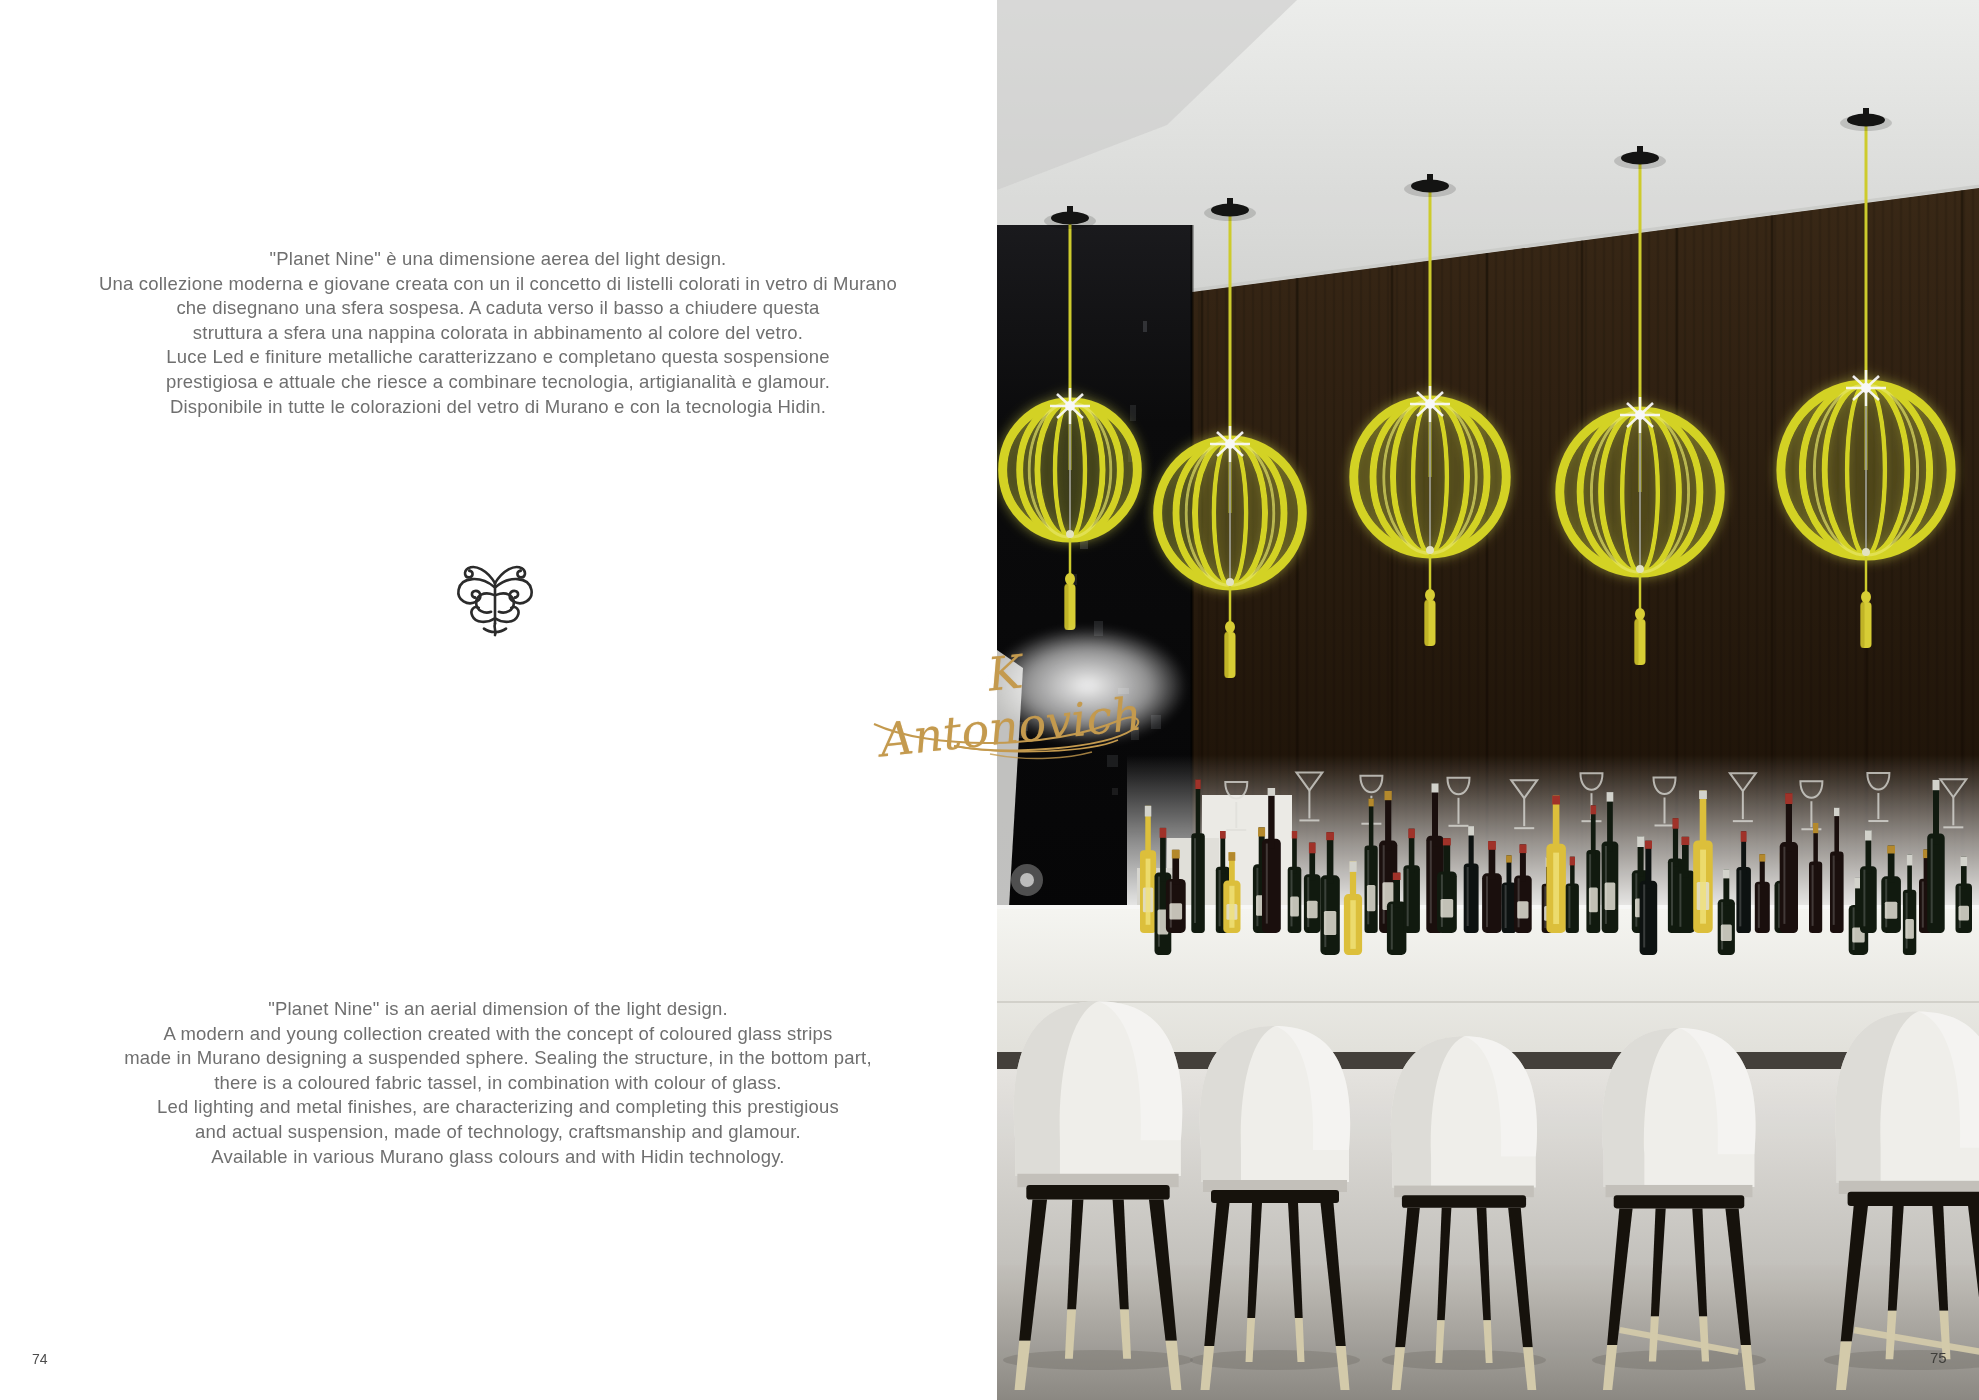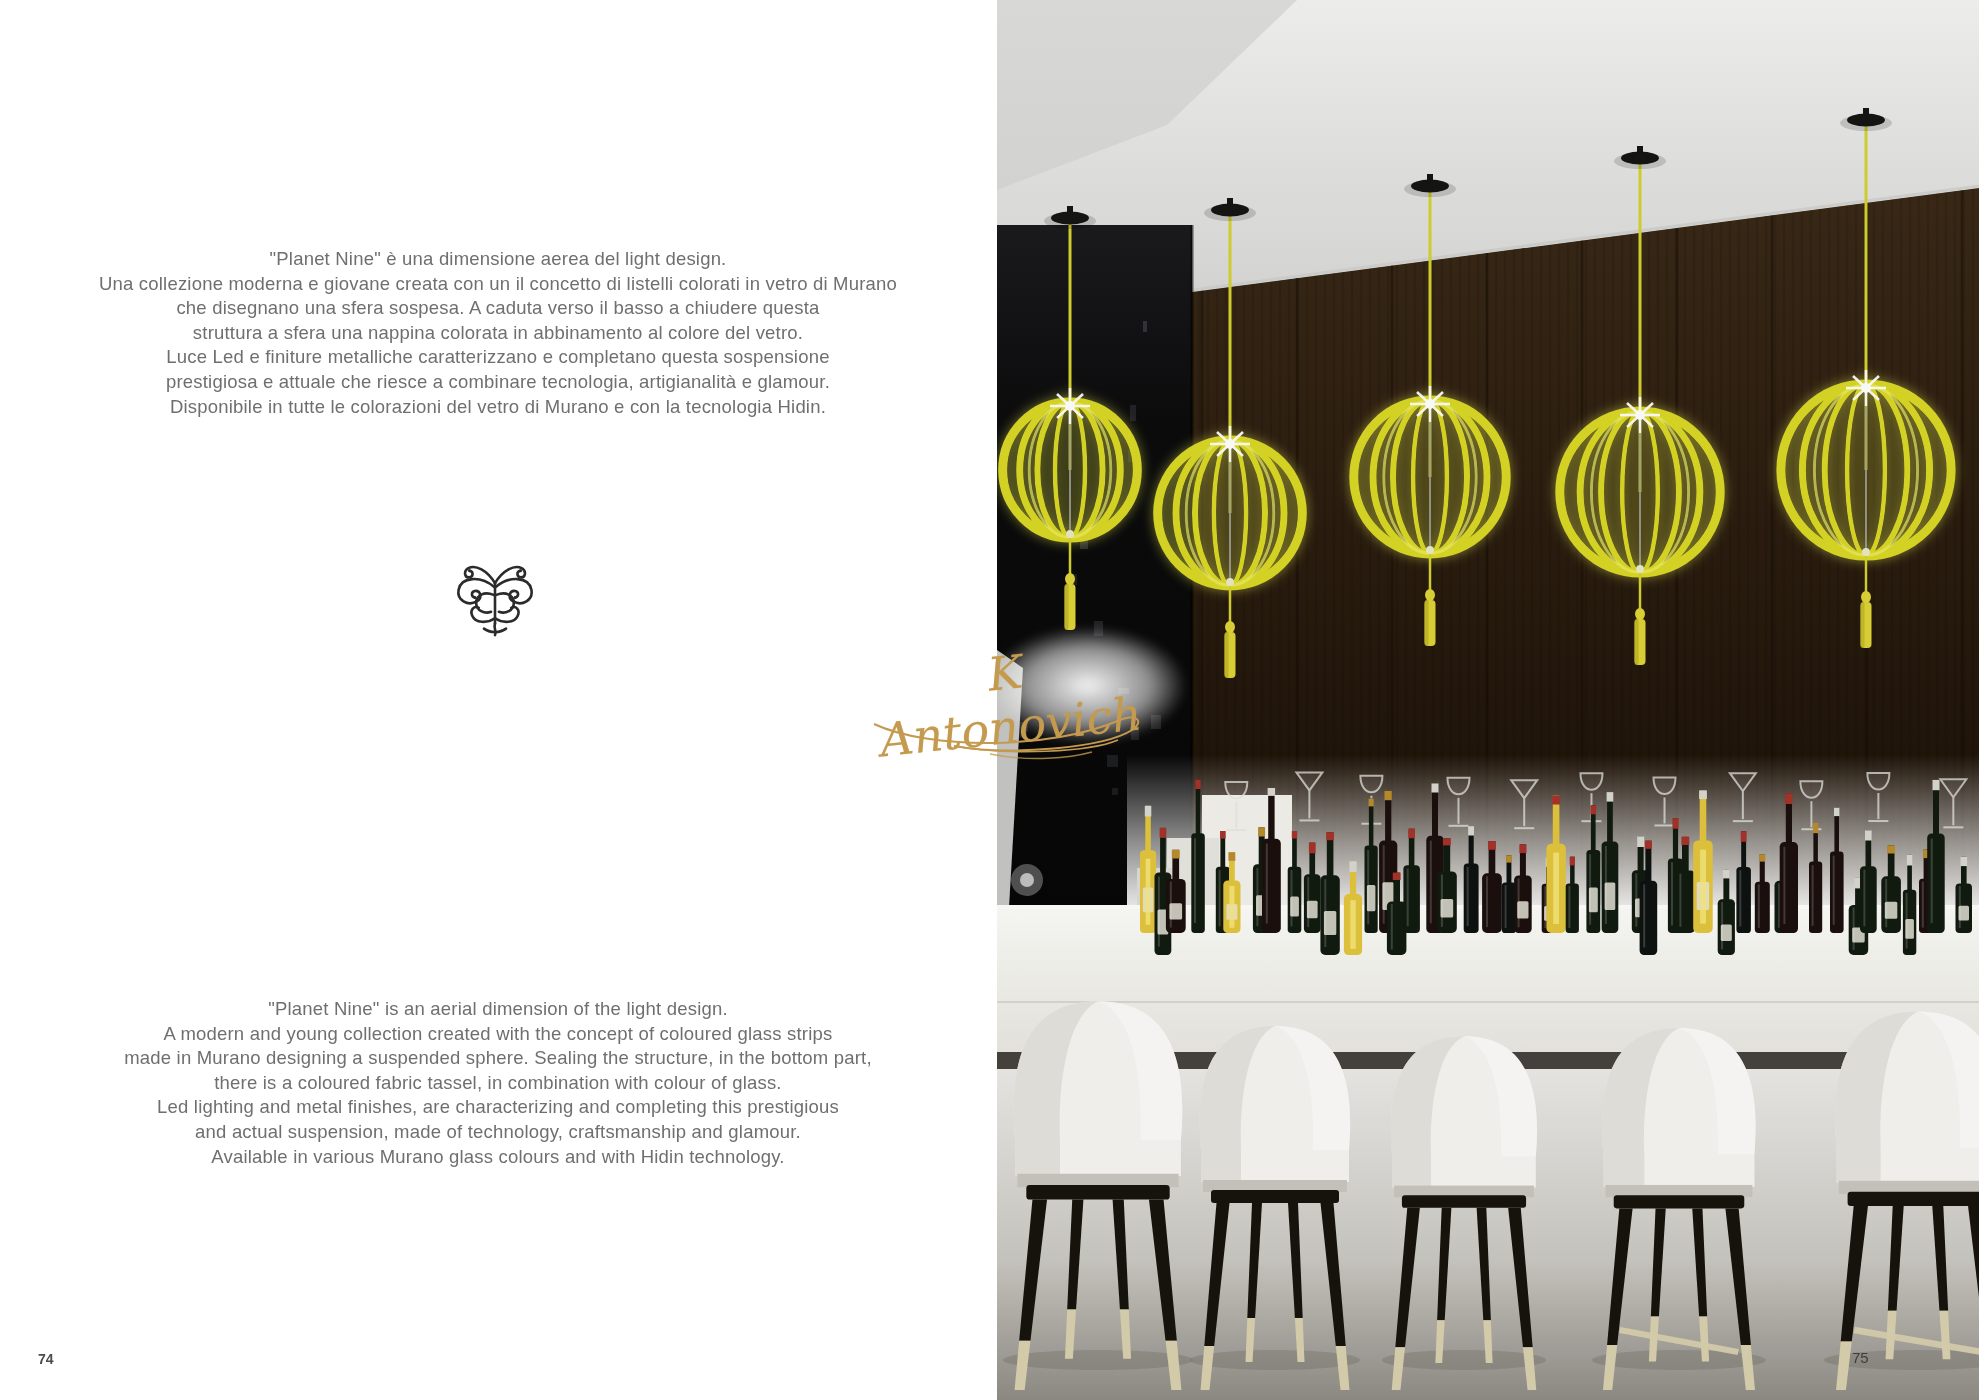--- a/index.html
+++ b/index.html
@@ -10,22 +10,22 @@
   .page-right{left:997px;width:982px;}
   .desc{position:absolute;white-space:pre-line;text-align:center;color:#6f6f6f;
         font-size:18.5px;line-height:24.6px;letter-spacing:.2px;margin:0;font-weight:400;}
   #desc-it{left:28px;top:247px;width:940px;}
   #desc-en{left:28px;top:997px;width:940px;}
   .brand{position:absolute;left:295px;top:556px;width:400px;text-align:center;}
   .logo{display:inline-block;}
   .title{margin:20px 0 0;font-family:"Liberation Serif",serif;font-weight:600;
          font-size:38px;letter-spacing:5px;color:#2d2a27;}
   .pageno{position:absolute;font-size:14px;color:#4c4c4c;z-index:6;}
-  .pageno-left{left:38px;top:1351px;font-weight:bold;}
-  .pageno-right{left:1852px;top:1349px;color:#3f3e3a;font-size:15px;}
+  .pageno-left{left:32px;top:1351px;}
+  .pageno-right{left:1930px;top:1349px;color:#3f3e3a;font-size:15px;}
   .photo{position:absolute;left:0;top:0;width:982px;height:1400px;background:#0c0c0e;overflow:hidden;}
   .watermark{position:absolute;left:858px;top:638px;width:310px;height:130px;z-index:5;pointer-events:none;}
   .wm-glow{position:absolute;left:132px;top:-10px;width:195px;height:115px;
            background:radial-gradient(ellipse at center,rgba(255,255,255,.95) 0%,rgba(255,255,255,.55) 45%,rgba(255,255,255,0) 72%);
            filter:blur(5px);}
   .wm-text{position:absolute;left:0;top:8px;width:300px;text-align:center;
            font-family:"DejaVu Serif",serif;font-style:italic;font-size:46px;
            color:#c49a4e;transform:rotate(-6deg);text-shadow:0 0 1px rgba(196,154,78,.45);}
   .wm-flourish{position:absolute;left:12px;top:70px;}
 </style>

